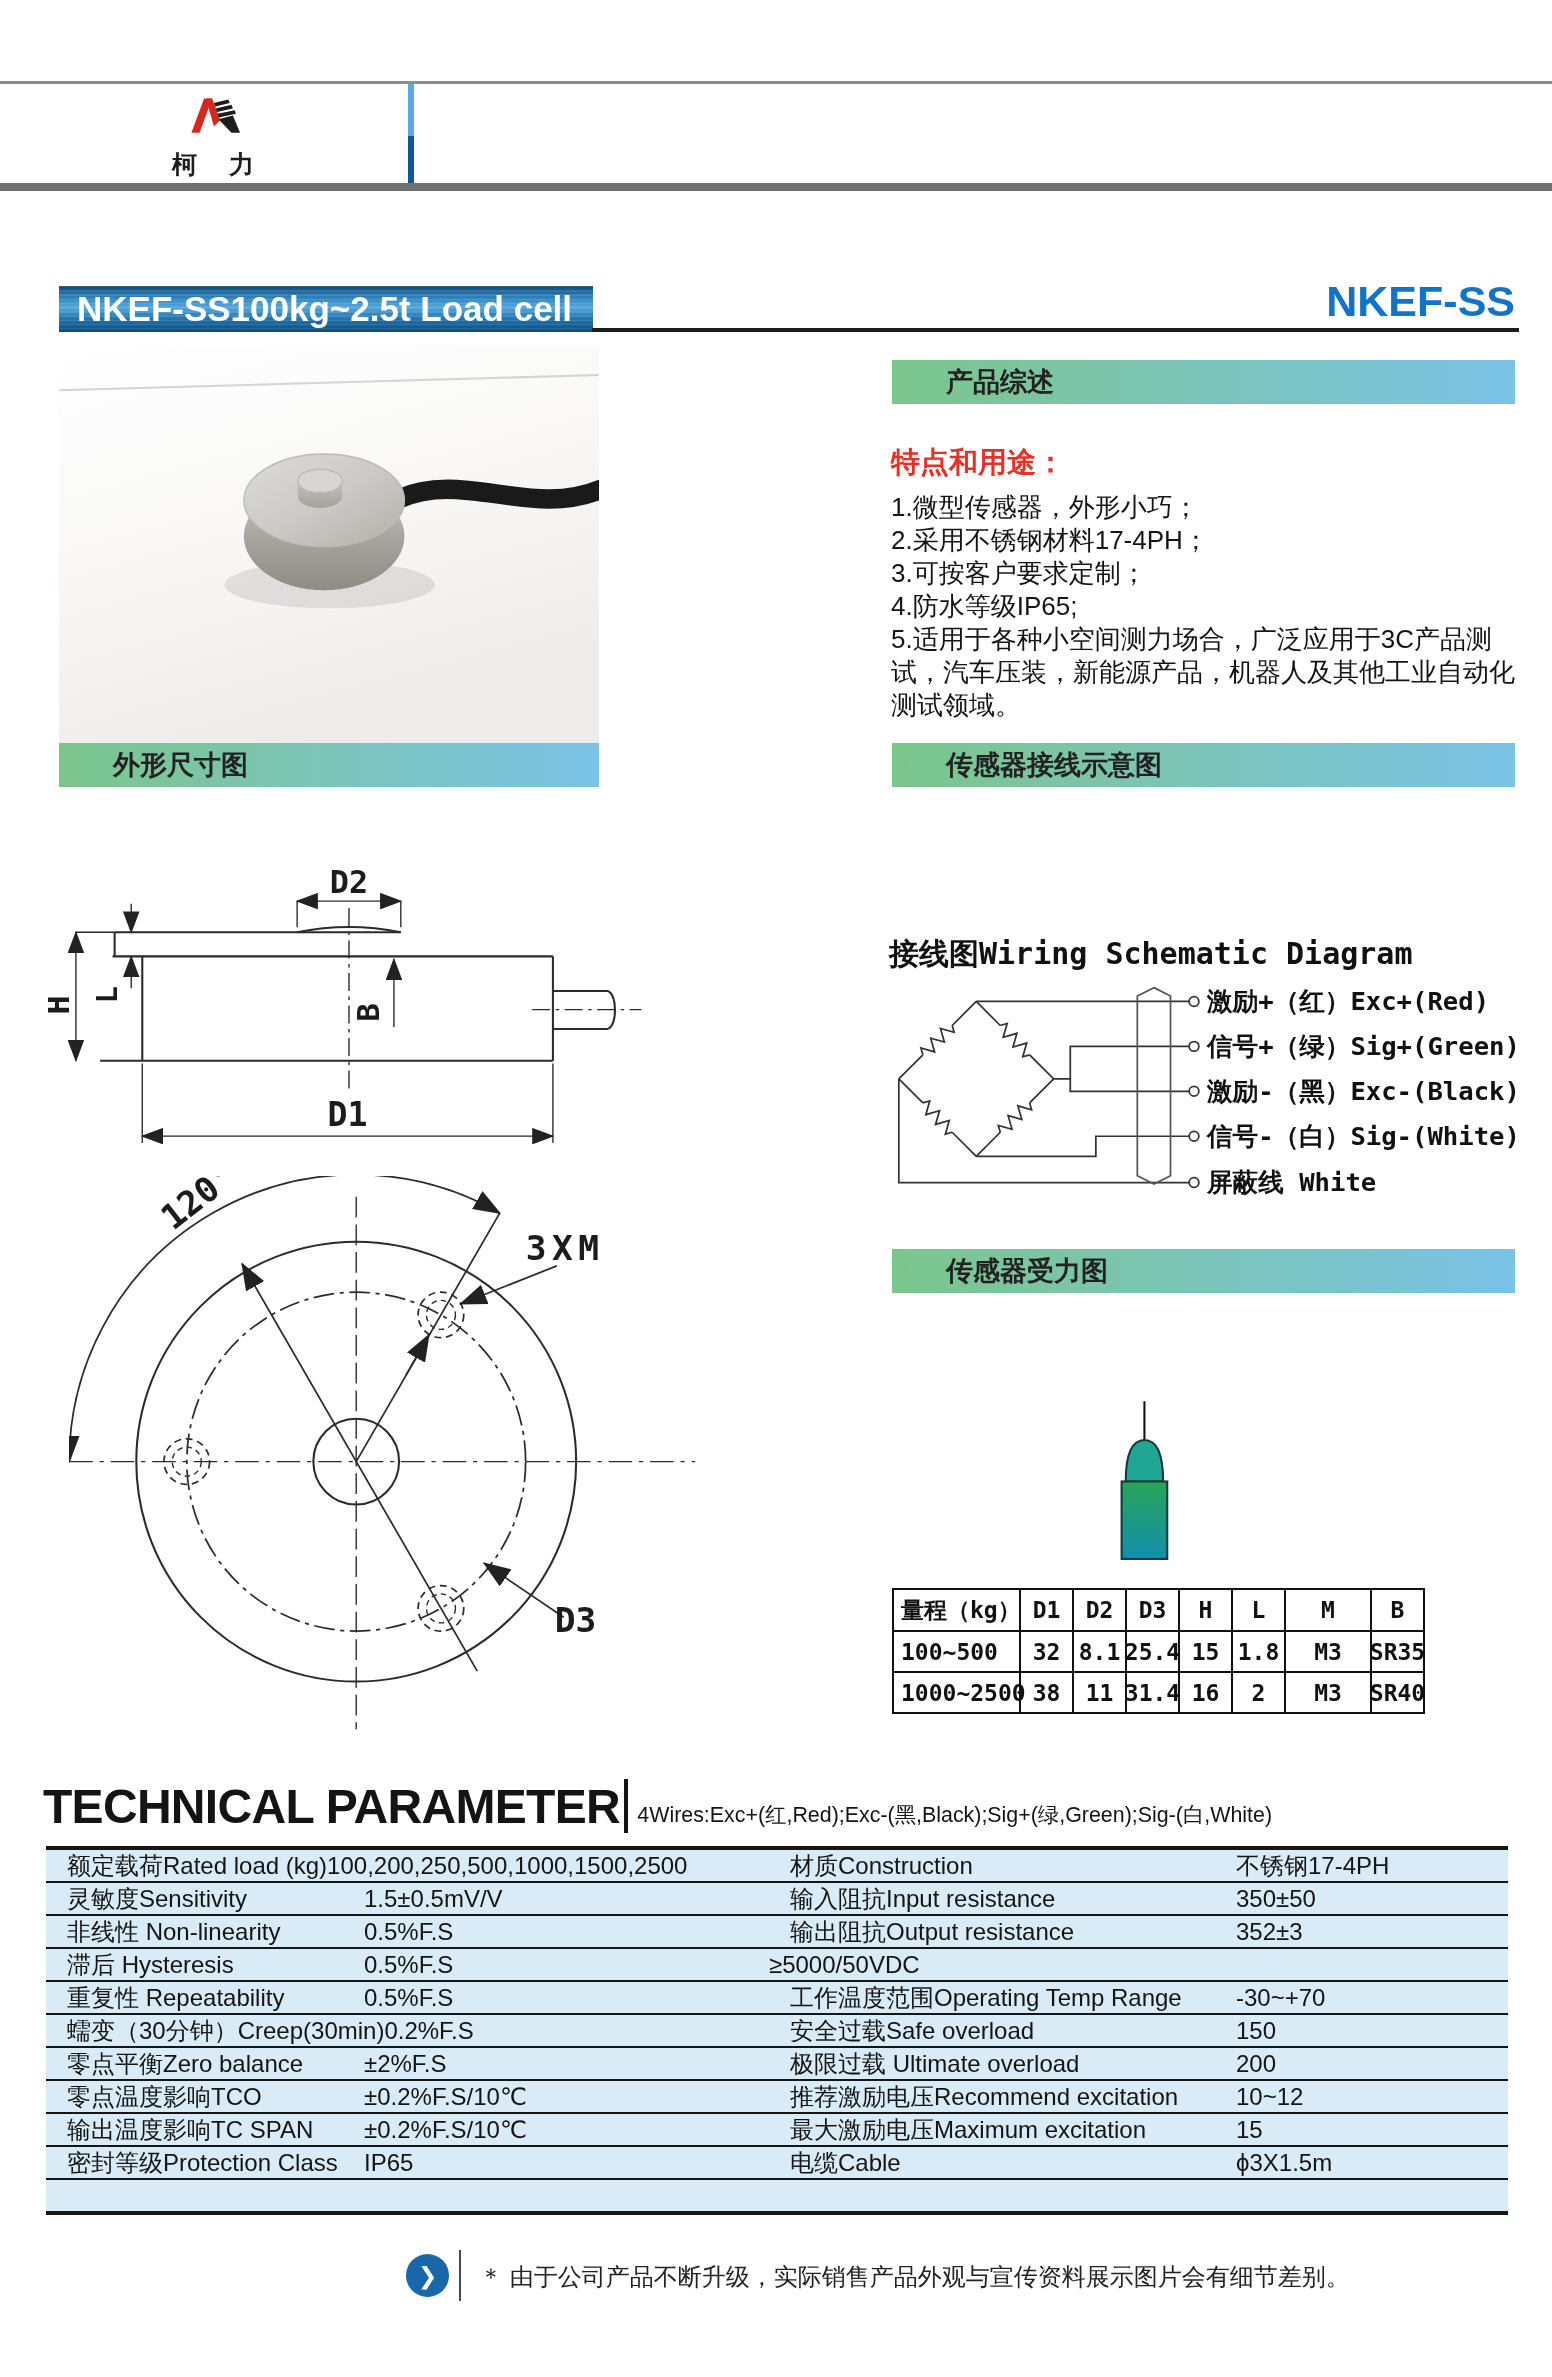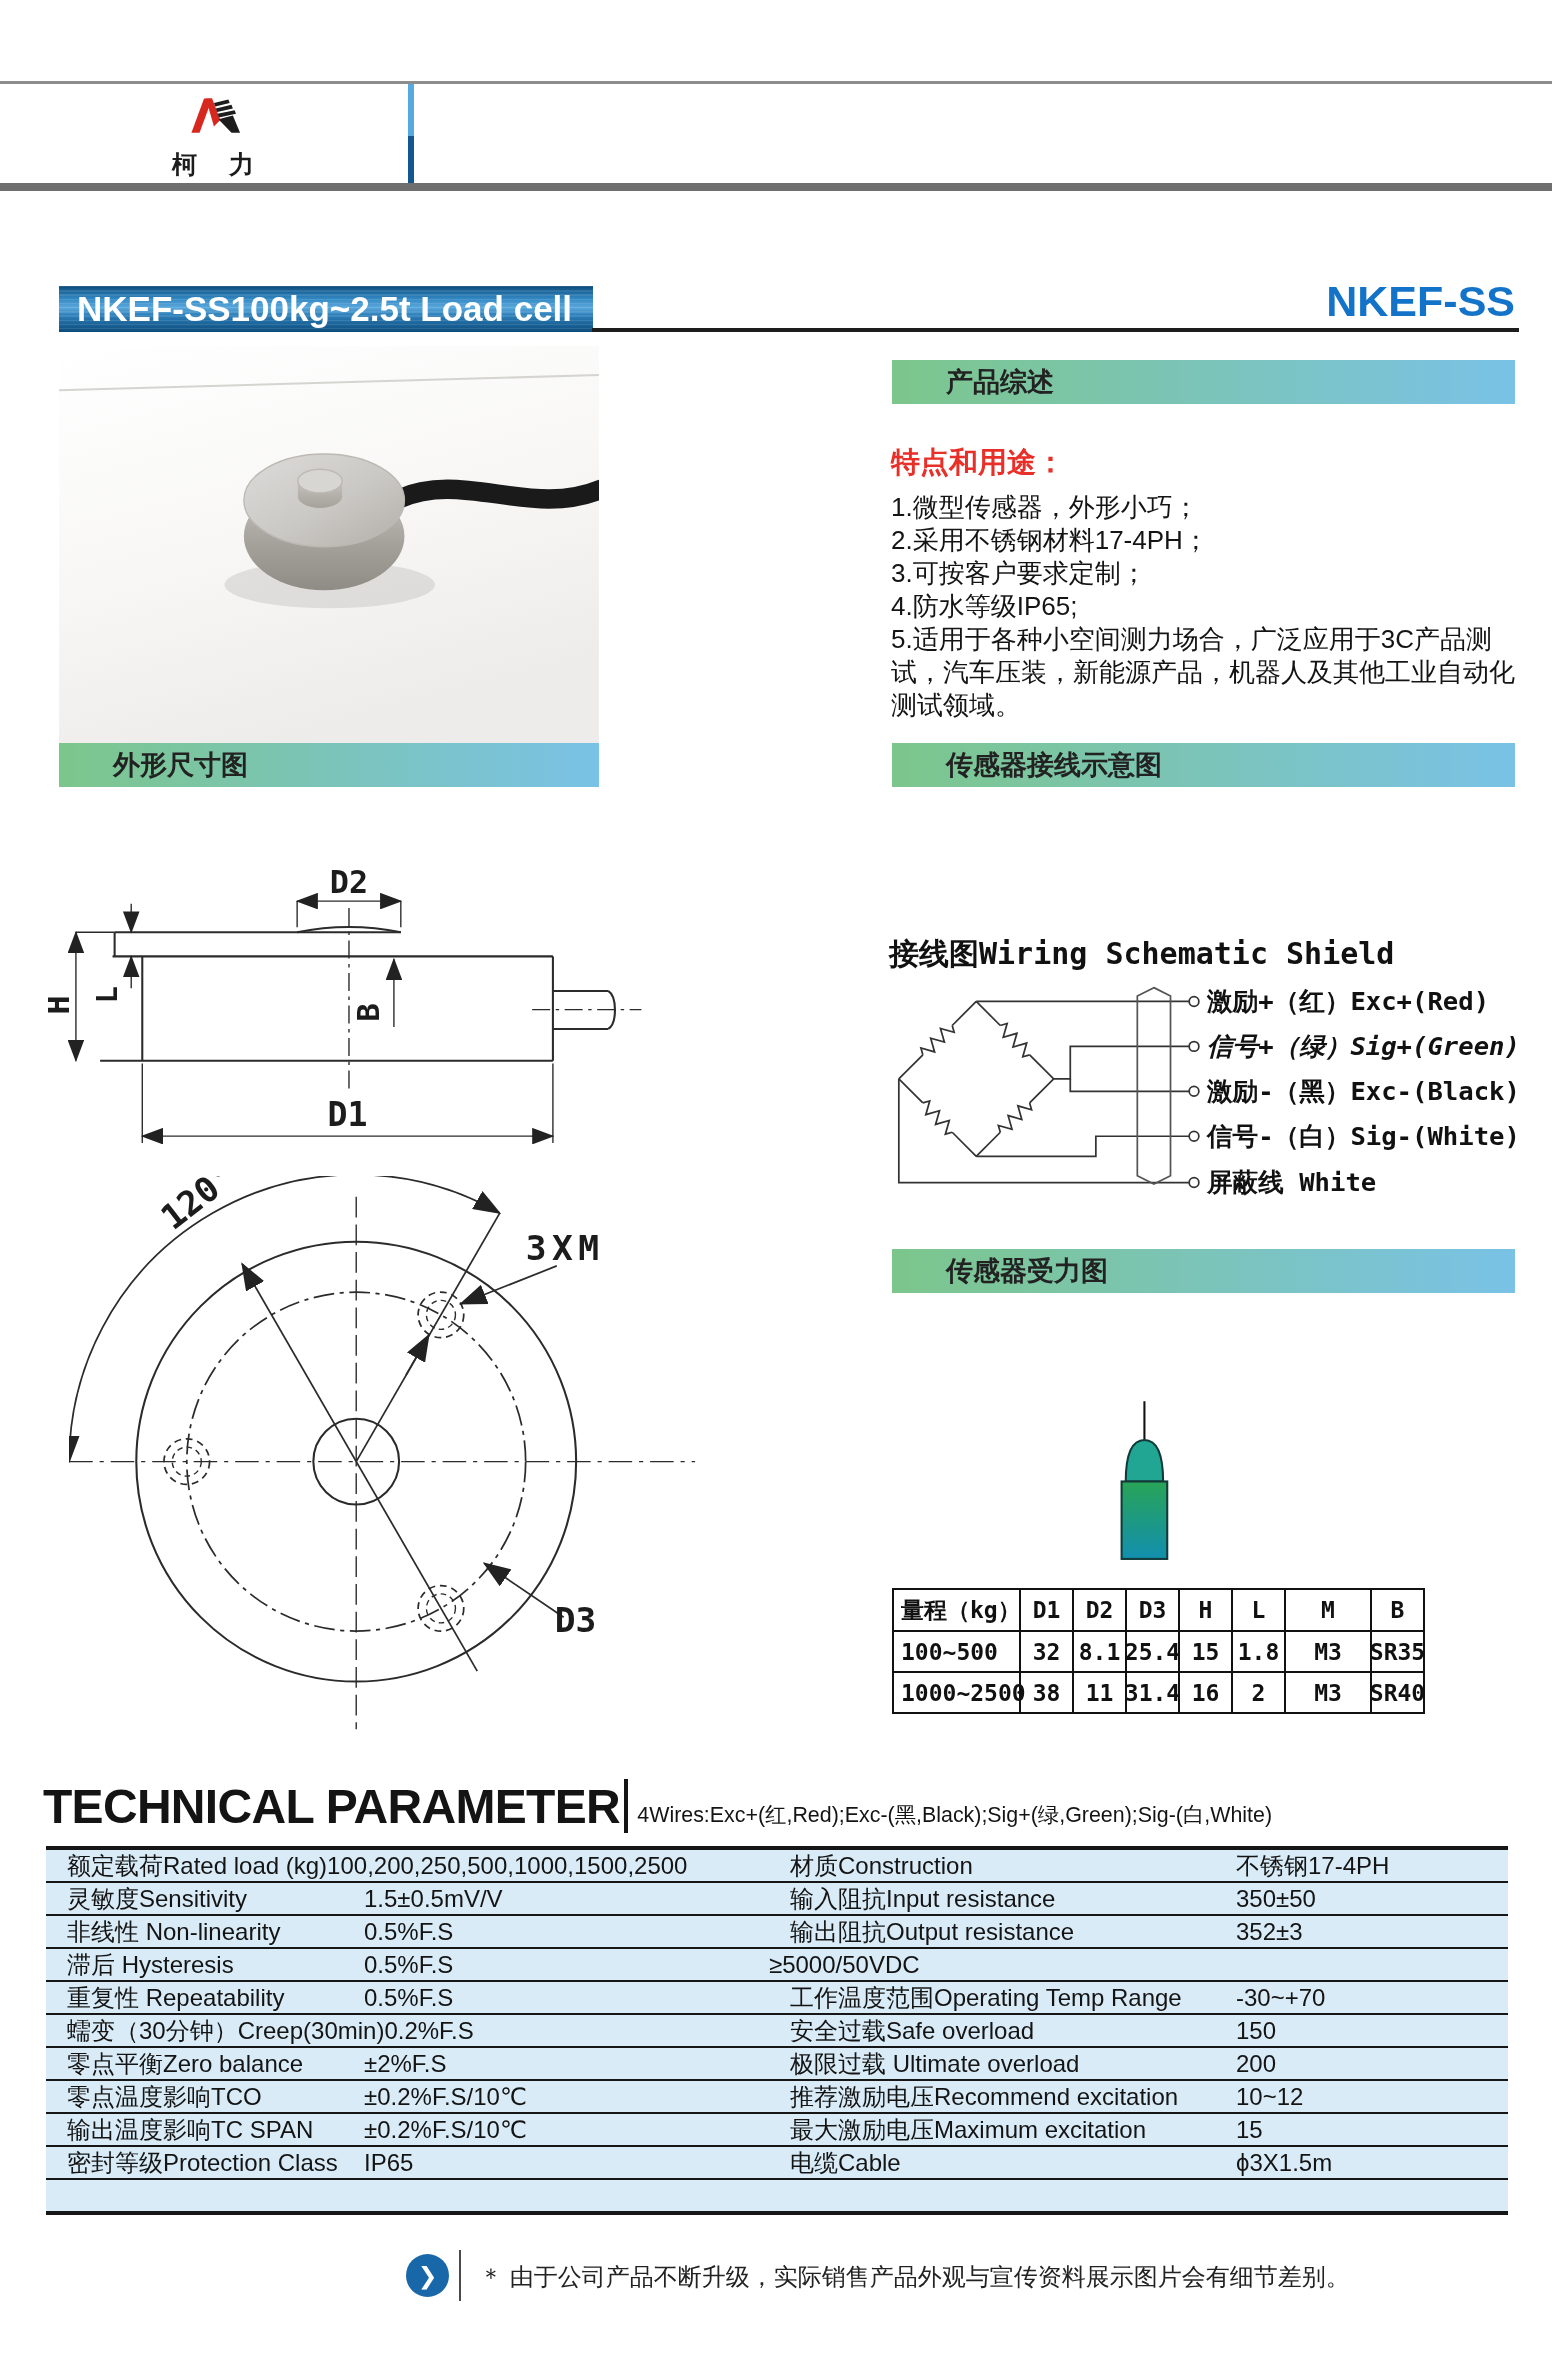--- a/index.html
+++ b/index.html
@@ -229,21 +229,21 @@
       <path d="M705,130 L566,185" stroke-width="2.5" marker-end="url(#ar2)"></path>
       <path d="M487,288 L520,230" stroke-width="2.5" marker-end="url(#ar2)"></path>
       <path d="M715,638 L600,560" stroke-width="2.5" marker-end="url(#ar2)"></path>
     </g>
     <text class="cad" font-size="50" transform="translate(150,80) rotate(-38)">120°</text>
     <text class="cad" font-size="50" x="660" y="122" letter-spacing="8">3XM</text>
     <text class="cad" font-size="50" x="702" y="660">D3</text>
   </svg>
 
   <div class="abs secbar sec-wiring">传感器接线示意图</div>
-  <div class="abs wiring-title">接线图Wiring Schematic Shield</div>
+  <div class="abs wiring-title">接线图Wiring Schematic Diagram</div>
 
   <svg class="abs wiring-svg" viewBox="0 0 460 480">
     <g stroke="#333" stroke-width="2.5" fill="none">
       <path d="M132,28 L166.8,62.8"></path>
         <path d="M209.2,105.2 L244,140"></path>
       <path d="M244,140 L209.2,174.8"></path>
         <path d="M166.8,217.2 L132,252"></path>
       <path d="M132,252 L97.2,217.2"></path>
         <path d="M54.8,174.8 L20,140"></path>
       <path d="M20,140 L54.8,105.2"></path>
@@ -269,21 +269,21 @@
     </g>
     <g stroke="#333" stroke-width="2.5" fill="#fff">
       <circle cx="447" cy="28" r="7"></circle>
         <circle cx="447" cy="93" r="7"></circle>
         <circle cx="447" cy="158" r="7"></circle>
       <circle cx="447" cy="223" r="7"></circle>
         <circle cx="447" cy="290" r="7"></circle>
     </g>
   </svg>
   <div class="abs wlabel" style="top:985px;">激励+（红）Exc+(Red)</div>
-  <div class="abs wlabel" style="top:1030px;font-style:italic;">信号+（绿）Sig+(Green)</div>
+  <div class="abs wlabel" style="top:1030px;">信号+（绿）Sig+(Green)</div>
   <div class="abs wlabel" style="top:1075px;">激励-（黑）Exc-(Black)</div>
   <div class="abs wlabel" style="top:1120px;">信号-（白）Sig-(White)</div>
   <div class="abs wlabel" style="top:1166px;">屏蔽线 White</div>
 
   <div class="abs secbar sec-force">传感器受力图</div>
   <svg class="abs force-svg" viewBox="0 0 120 260">
     <defs>
       <linearGradient id="fg2" x1="0" y1="0" x2="0" y2="1">
         <stop offset="0" stop-color="#28a457"></stop>
           <stop offset="1" stop-color="#128fae"></stop>

